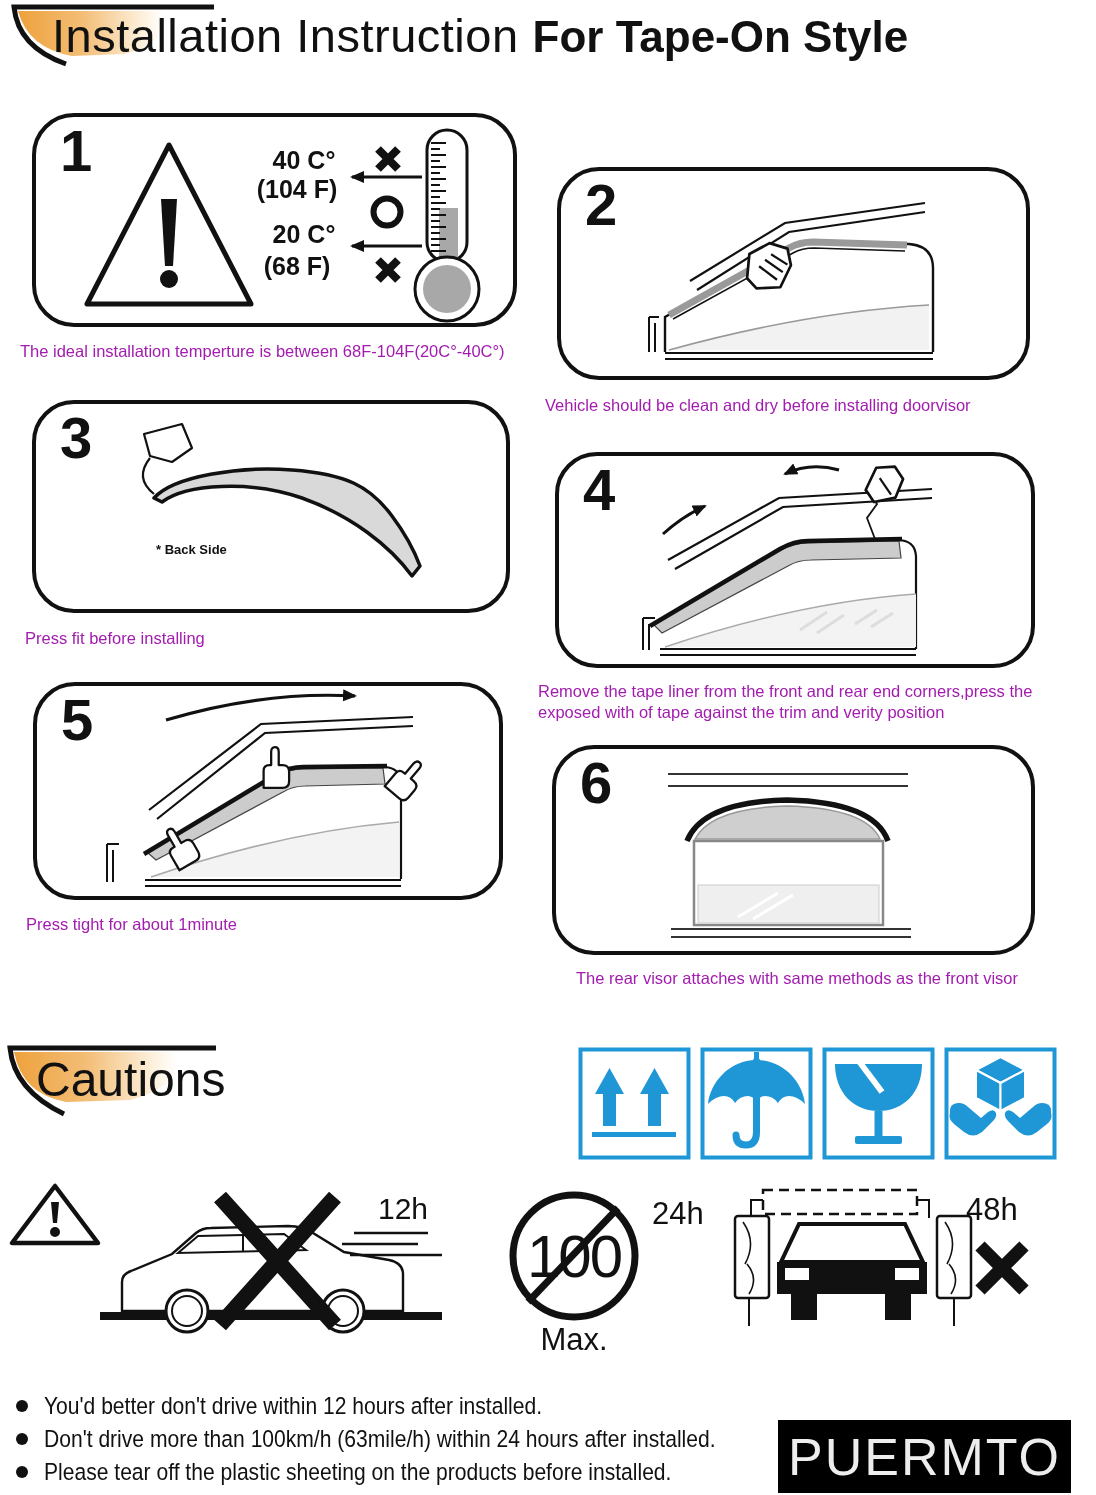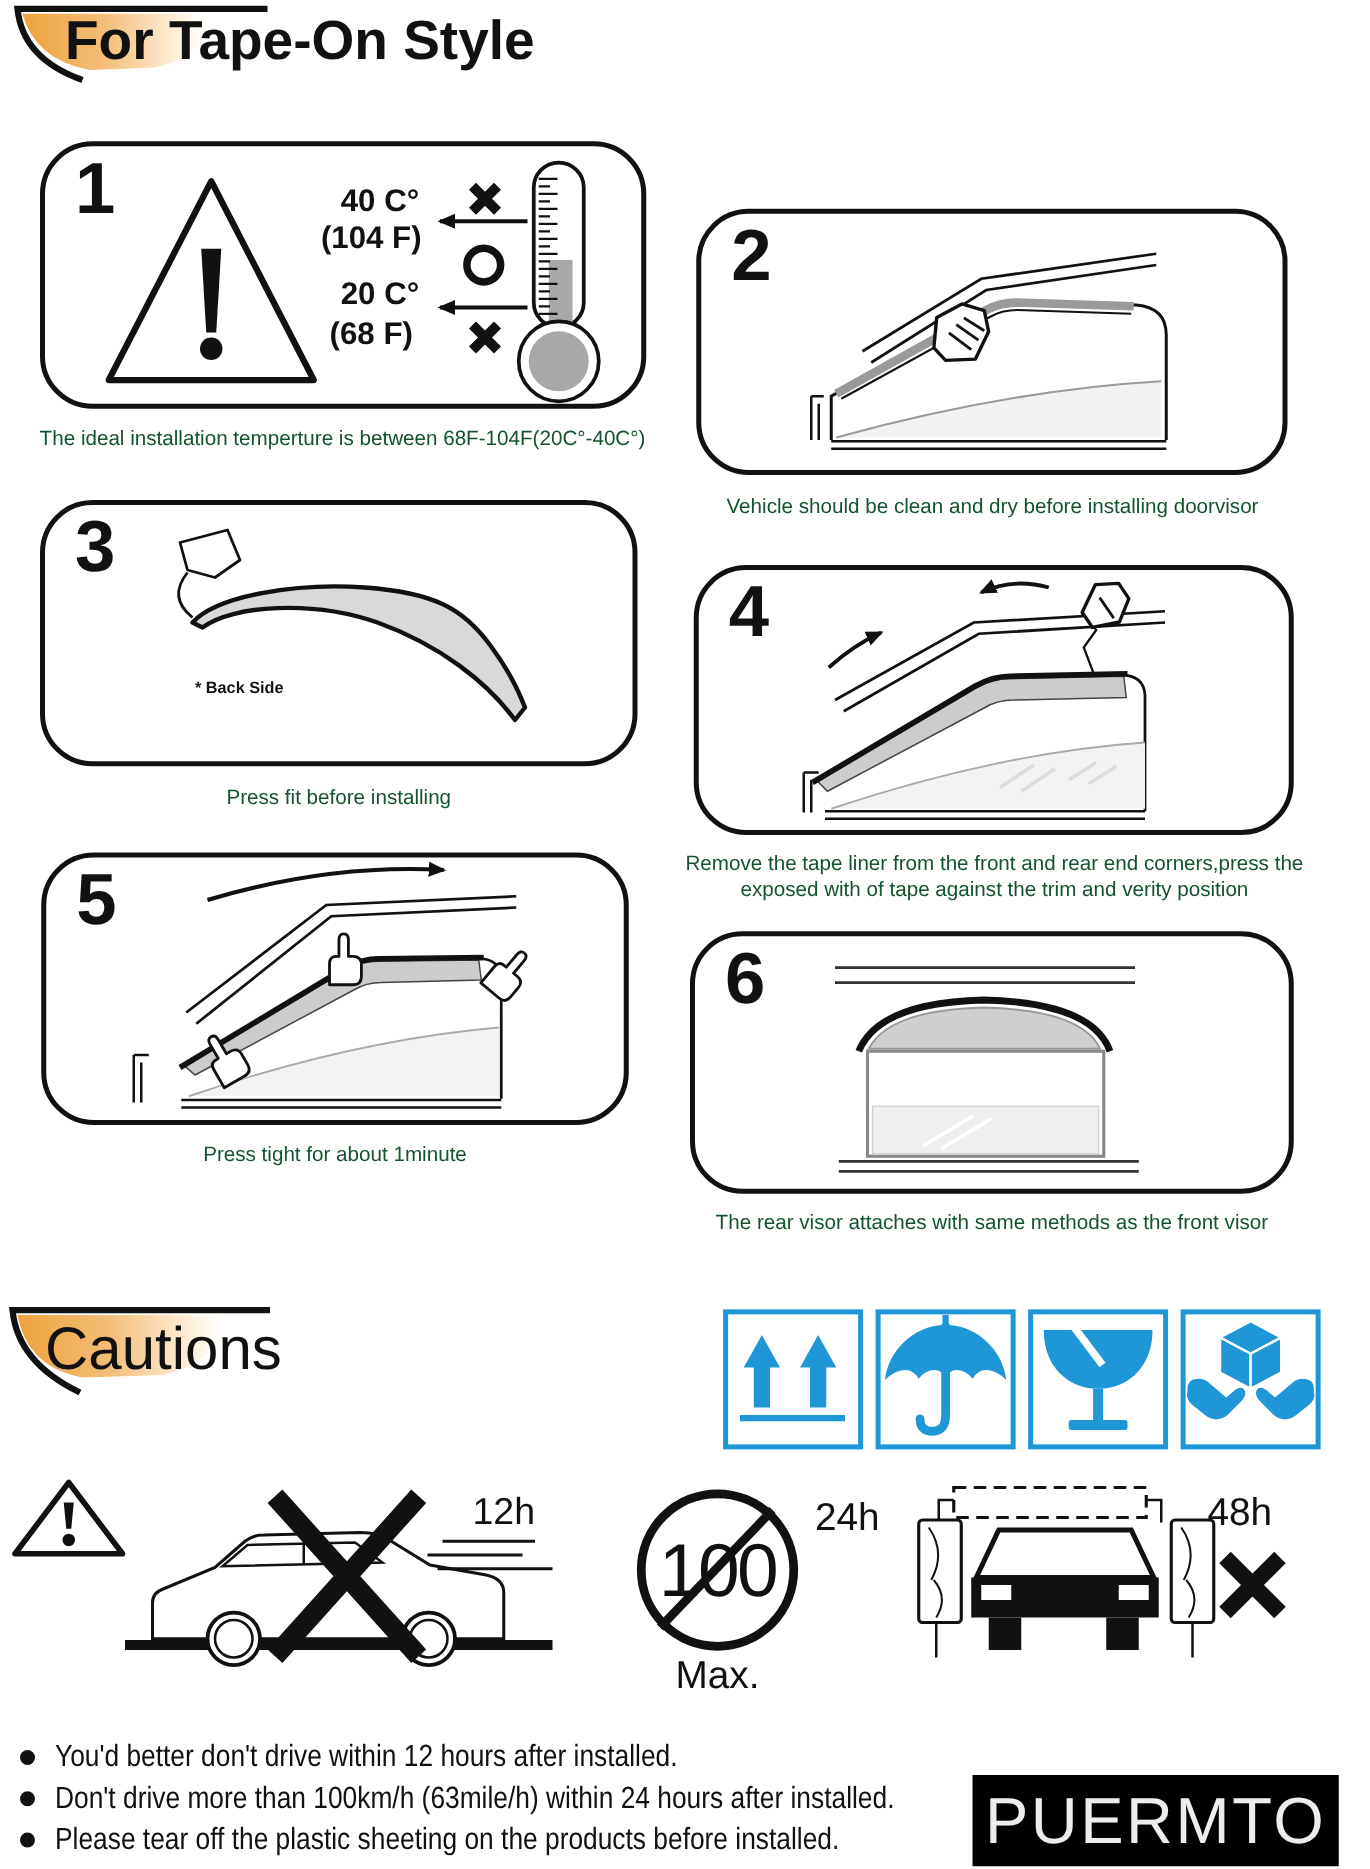--- a/index.html
+++ b/index.html
@@ -5,21 +5,21 @@
   html,body{margin:0;padding:0;background:#fff;}
   body{width:1096px;height:1495px;position:relative;font-family:"Liberation Sans",sans-serif;color:#111;overflow:hidden;}
   .abs{position:absolute;}
   
   .title-row{position:absolute;left:52px;top:8px;display:flex;align-items:baseline;gap:14px;white-space:nowrap;}
   .title-reg{font-size:47px;font-weight:400;letter-spacing:0.5px;}
   .title-bold{font-size:44px;font-weight:700;}
   
   .panel{position:absolute;border:4px solid #111;border-radius:42px;background:#fff;box-sizing:border-box;}
   .num{position:absolute;left:24px;top:2px;font-size:58px;font-weight:700;line-height:1.1;}
-  .cap{position:absolute;text-align:center;font-size:16.5px;line-height:1.3;color:#14532d;}
+  .cap{position:absolute;font-size:16.5px;line-height:1.3;color:#a21caf;}
   .art{position:absolute;left:0;top:0;width:100%;height:100%;}
   svg text{font-family:"Liberation Sans",sans-serif;fill:#111;}
   .tlab{font-weight:700;font-size:25px;text-anchor:middle;}
   .backside{font-weight:700;font-size:13px;}
   
   .cautions-title{position:absolute;left:36px;top:1052px;font-size:48px;font-weight:400;}
   .hlabel{position:absolute;font-size:31px;}
   .bullets{position:absolute;left:16px;top:1357px;width:1060px;margin-top:32px;}
   .bullet-row{display:flex;align-items:center;gap:16px;height:33px;}
   .dot{width:12px;height:12px;border-radius:50%;background:#111;flex:0 0 auto;}
@@ -53,20 +53,21 @@
       <path d="M14,13 L25,25" stroke="#111" stroke-width="1.8" fill="none"></path>
     </symbol>
   </defs>
 </svg>
 
 <svg class="abs" style="left:2px;top:2px" width="224" height="68" viewBox="0 0 224 68">
   <path d="M16,9 H160 Q170,40 122,52 L70,54 Q26,46 16,9 Z" fill="url(#og)"></path>
   <path d="M212,5 H12 Q16,45 64,62" fill="none" stroke="#111" stroke-width="5"></path>
 </svg>
 <div class="title-row">
+  <span class="title-reg">Installation Instruction</span>
   <span class="title-bold">For Tape-On Style</span>
 </div>
 
 <section class="panel" style="left:32px;top:113px;width:485px;height:214px">
   <div class="num">1</div>
   <svg class="art" viewBox="0 0 477 206">
     <g>
       <polygon points="133,28 51,187 215,187" fill="#fff" stroke="#111" stroke-width="5" stroke-linejoin="round"></polygon>
       <path d="M125,82 H141 L137,149 H129 Z" fill="#111"></path>
       <circle cx="133" cy="162" r="9" fill="#111"></circle>
@@ -175,21 +176,21 @@
   <svg class="art" viewBox="0 0 475 202">
     <path d="M112,25 H352 M112,37 H352" stroke="#333" stroke-width="2.2"></path>
     <path d="M139,90 Q155,59 231,57 Q310,59 324,90 Z" fill="#cfcfcf" stroke="#999" stroke-width="1.5"></path>
     <path d="M131,92 Q147,53 231,51 Q318,53 332,92" fill="none" stroke="#111" stroke-width="5.5"></path>
     <rect x="138" y="92" width="189" height="84" fill="#fff" stroke="#888" stroke-width="2.5"></rect>
     <rect x="142" y="136" width="181" height="38" fill="#efefef" stroke="#ccc" stroke-width="1"></rect>
     <path d="M182,168 L222,144 M197,170 L237,146" stroke="#fff" stroke-width="3"></path>
     <path d="M115,180 H355 M115,188 H355" stroke="#333" stroke-width="2.2"></path>
   </svg>
 </section>
-<div class="cap" style="left:545px;top:968px;width:497px">The rear visor attaches with same methods as the front visor</div>
+<div class="cap" style="left:576px;top:968px;width:497px">The rear visor attaches with same methods as the front visor</div>
 
 <svg class="abs" style="left:0;top:1042px" width="226" height="80" viewBox="0 0 226 80">
   <path d="M14,10 H176 Q184,44 130,58 L66,60 Q22,52 14,10 Z" fill="url(#og)"></path>
   <path d="M216,6 H10 Q14,48 64,72" fill="none" stroke="#111" stroke-width="5"></path>
 </svg>
 <div class="cautions-title">Cautions</div>
 
 <svg class="abs" style="left:578px;top:1047px" width="113" height="113" viewBox="0 0 113 113">
   <rect x="2.5" y="2.5" width="108" height="108" fill="#fff" stroke="#1F96D6" stroke-width="4"></rect>
   <g fill="#1F96D6">

